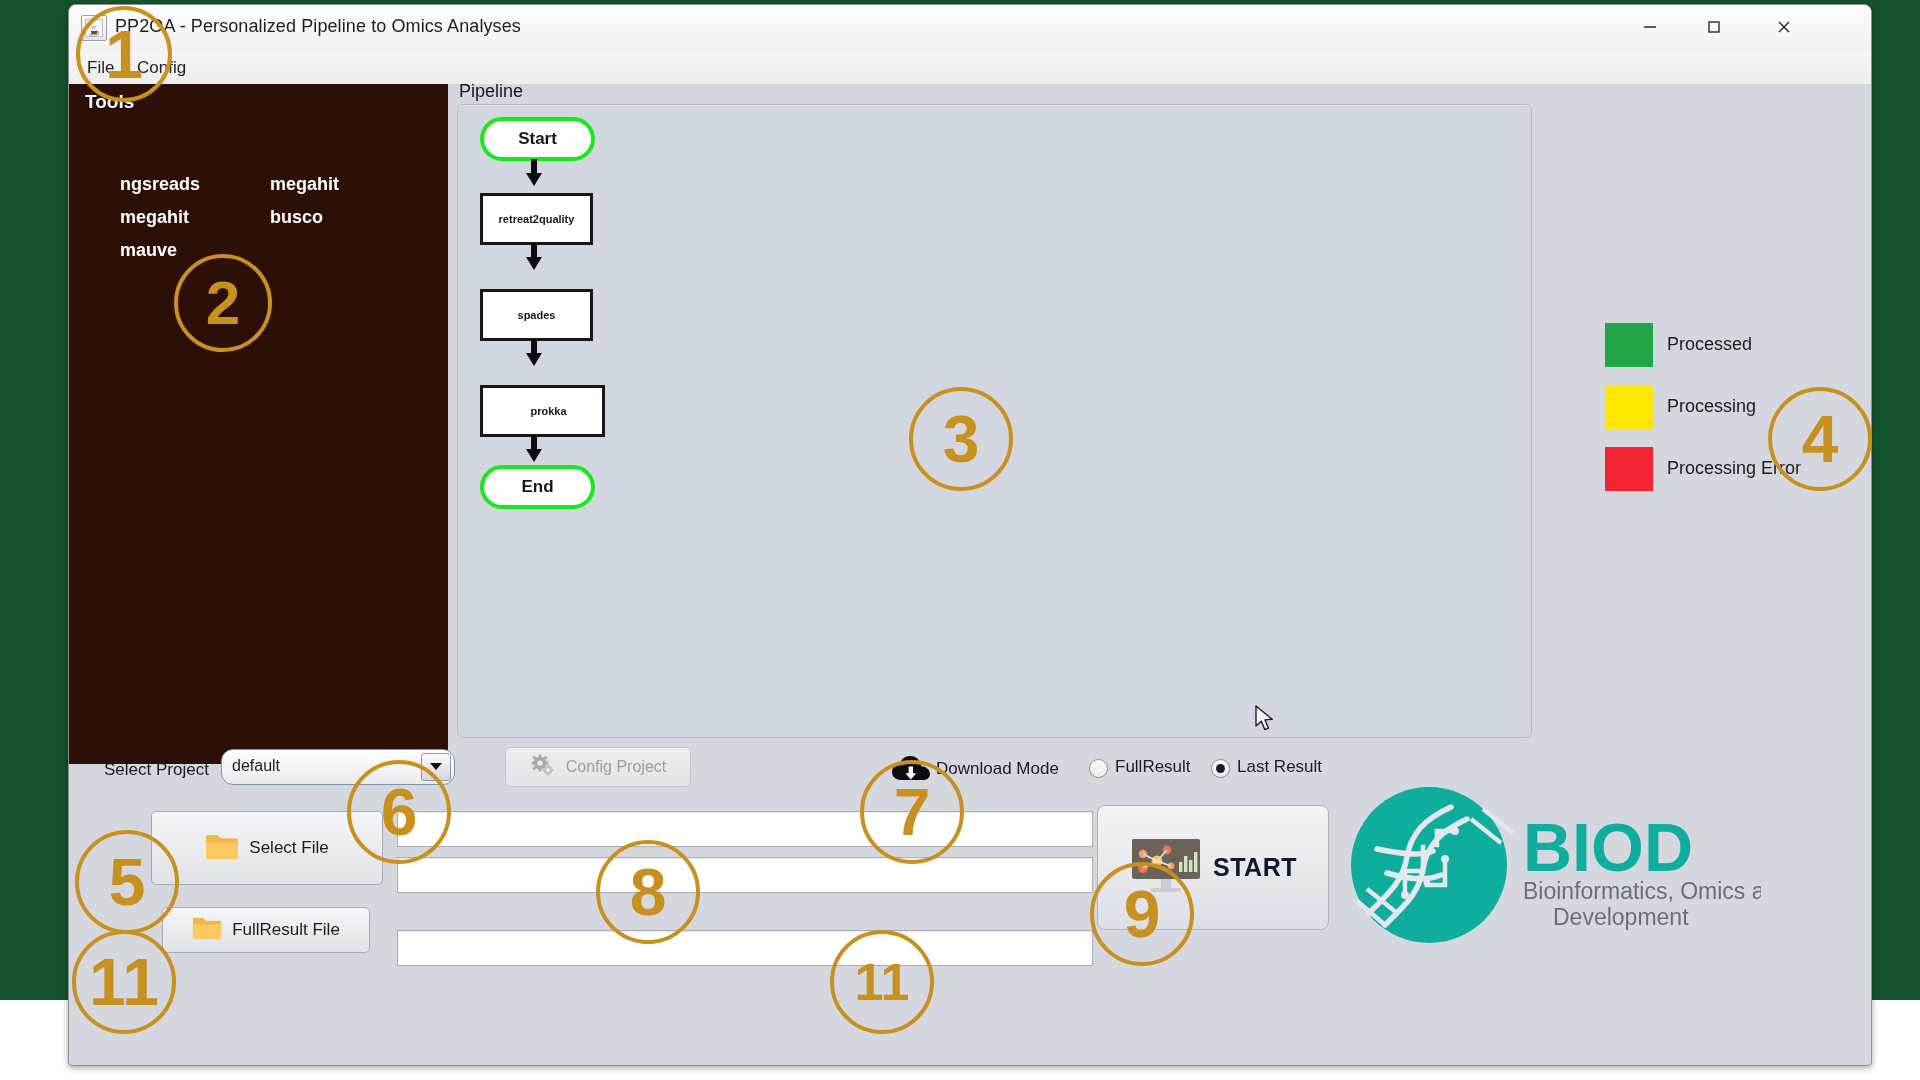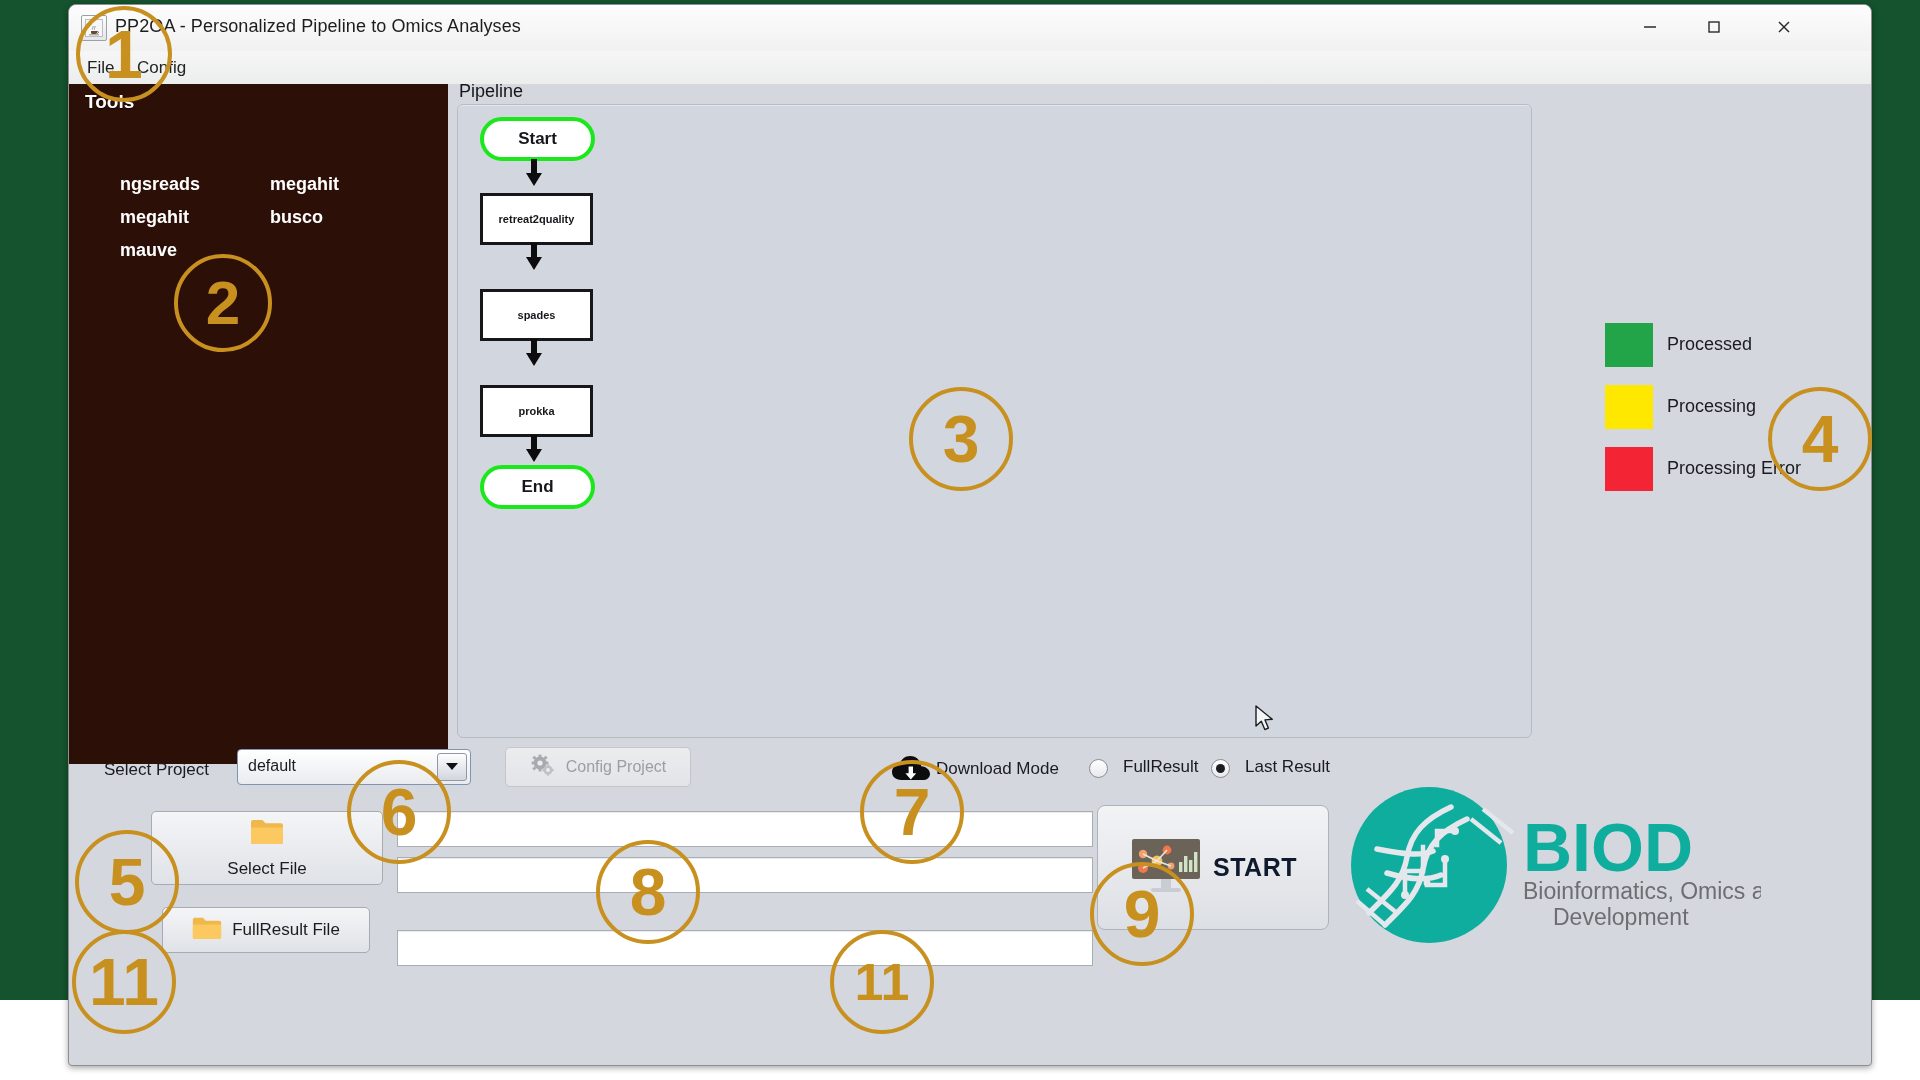--- a/index.html
+++ b/index.html
@@ -158,21 +158,21 @@
     border-radius: 22px;
     height: 36px;
     font-size: 17px;
     background: #ffffff;
   }
   .node-proc { height: 46px; }
 
   .n-start { top: 12px; }
   .n-1     { top: 88px; }
   .n-2     { top: 184px; }
-  .n-3     { top: 280px; }
+  .n-3     { top: 280px; padding-left: 12px; }
   .n-end   { top: 360px; }
 
   .arrow {
     position: absolute;
     left: 66px;
     width: 20px;
     height: 28px;
   }
   .a-1 { top: 54px; }
   .a-2 { top: 138px; }
@@ -202,25 +202,25 @@
   .bottom { position: absolute; left: 0; top: 740px; width: 100%; height: 320px; }
 
   .lbl-select-project {
     position: absolute;
     left: 35px; top: 15px;
     font-size: 17px;
     color: #1a1c1f;
   }
   .combo {
     position: absolute;
-    left: 168px; top: 4px;
+    left: 152px; top: 4px;
     width: 232px; height: 34px;
     background: linear-gradient(#ffffff, #e9ebee);
     border: 1px solid #7f94ae;
-    border-radius: 4px;
+    border-radius: 12px;
     box-shadow: inset 0 1px 0 #ffffff;
   }
   .combo-value {
     position: absolute;
     left: 10px; top: 7px;
     font-size: 16px;
     color: #1a1c1f;
   }
   .combo-arrow {
     position: absolute;
@@ -274,26 +274,25 @@
     width: 9px; height: 9px;
     border-radius: 50%;
     background: #1b1d21;
   }
   .radio-label {
     position: absolute;
     left: 26px; top: 0;
     font-size: 17px;
     color: #1a1c1f;
     white-space: nowrap;
-    margin-left: 8px;
   }
 
   .btn-select-file {
     left: 82px; top: 66px;
-    width: 230px; height: 72px; flex-direction: column;
+    width: 230px; height: 72px;
   }
   .btn-reference-file {
     left: 93px; top: 162px;
     width: 206px; height: 44px;
   }
   .btn-text { font-size: 17px; color: #1a1c1f; }
 
   .tfield {
     position: absolute;
     background: #ffffff;

